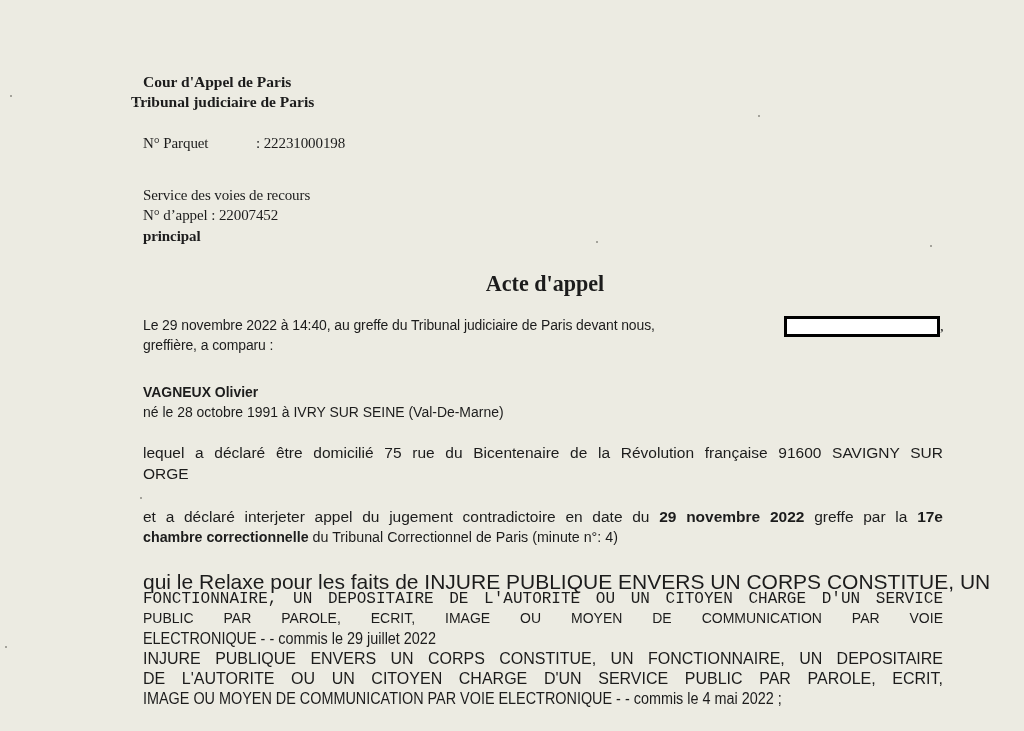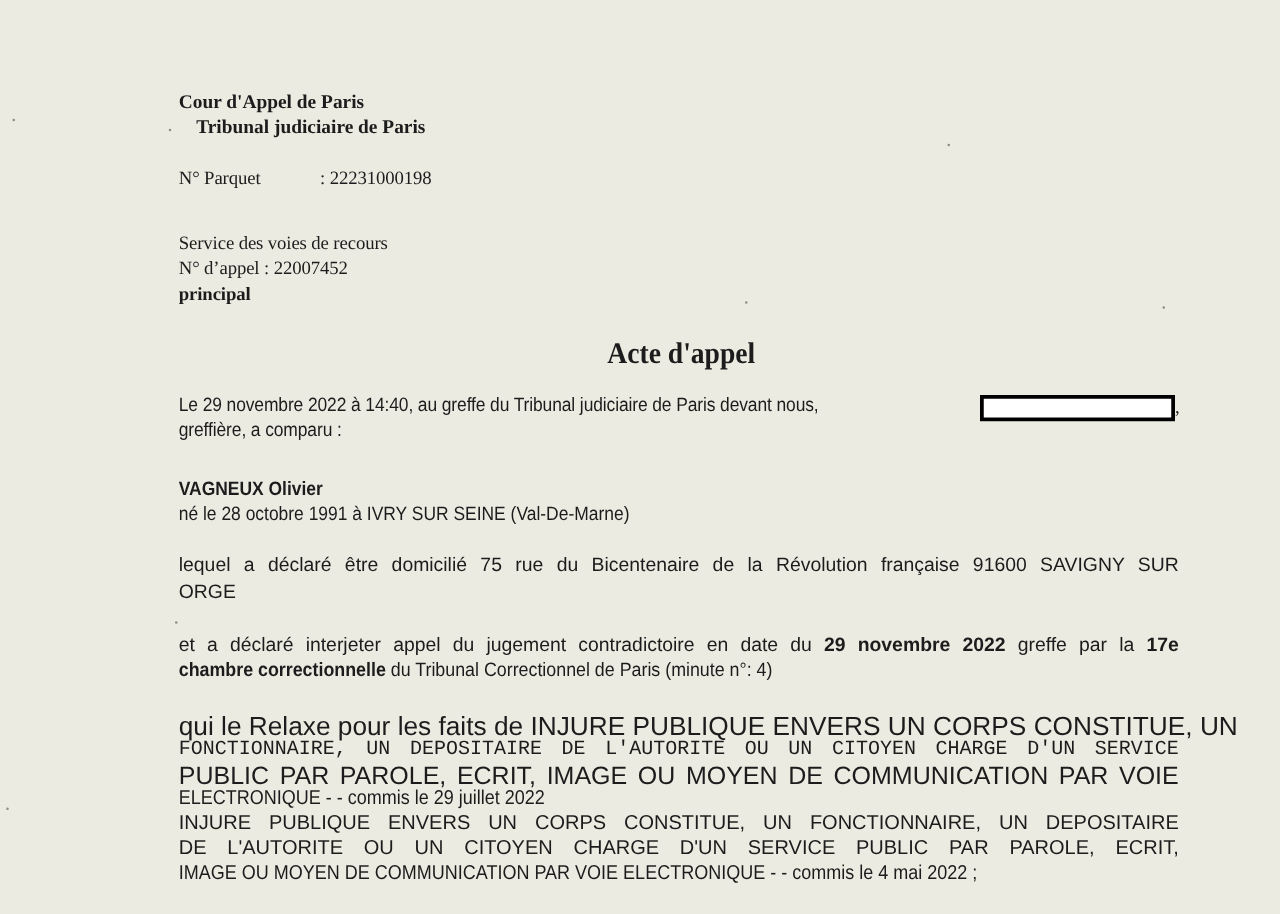--- a/index.html
+++ b/index.html
@@ -32,21 +32,21 @@
       background: #ffffff; border: 3px solid #000; box-sizing: content-box;
     }
     .speck { position: absolute; width: 2px; height: 2px; background: #8d8b83; border-radius: 1px; }
   </style>
 </head>
 <body>
 
 <div class="page">
 
   <div class="abs b hdr" style="left:143px; top:73px;">Cour d'Appel de Paris</div>
-  <div class="abs b hdr" style="left:157px; top:93px;">Tribunal judiciaire de Paris</div>
+  <div class="abs b hdr" style="left:131px; top:93px;">Tribunal judiciaire de Paris</div>
 
   <div class="abs txt" style="left:143px; top:135px;">N° Parquet</div>
   <div class="abs txt" style="left:256px; top:135px;">: 22231000198</div>
 
   <div class="abs txt" style="left:143px; top:187px;">Service des voies de recours</div>
   <div class="abs txt" style="left:143px; top:207px;">N° d’appel : 22007452</div>
   <div class="abs txt b" style="left:143px; top:228px;">principal</div>
 
   <div class="abs title" style="top:270px;">Acte d'appel</div>
 
@@ -67,21 +67,21 @@
     <span>greffe par la</span>
     <span class="b">17e</span>
   </div>
   <div class="abs narrow" style="left:143px; top:528px; font-size:15.5px; transform:scaleX(0.92); transform-origin:0 0;">
     <span class="b">chambre correctionnelle</span>
     <span>du Tribunal Correctionnel de Paris (minute n°: 4)</span>
   </div>
 
   <div class="just narrow" style="top:570px; font-size:21px;">qui le Relaxe pour les faits de INJURE PUBLIQUE ENVERS UN CORPS CONSTITUE, UN</div>
   <div class="just narrow" style="top:590px; font-size:16px;font-family:Liberation Mono, monospace;">FONCTIONNAIRE, UN DEPOSITAIRE DE L'AUTORITE OU UN CITOYEN CHARGE D'UN SERVICE</div>
-  <div class="just narrow" style="top:610px; font-size:20px;">PUBLIC PAR PAROLE, ECRIT, IMAGE OU MOYEN DE COMMUNICATION PAR VOIE</div>
+  <div class="just narrow" style="top:610px; font-size:14px;">PUBLIC PAR PAROLE, ECRIT, IMAGE OU MOYEN DE COMMUNICATION PAR VOIE</div>
   <div class="abs narrow" style="left:143px; top:630px; font-size:16px; transform:scaleX(0.9); transform-origin:0 0;">ELECTRONIQUE - - commis le 29 juillet 2022</div>
   <div class="just narrow" style="top:670px; font-size:16px;">DE L'AUTORITE OU UN CITOYEN CHARGE D'UN SERVICE PUBLIC PAR PAROLE, ECRIT,</div>
   <div class="just narrow" style="top:650px; font-size:16px;">INJURE PUBLIQUE ENVERS UN CORPS CONSTITUE, UN FONCTIONNAIRE, UN DEPOSITAIRE</div>
   <div class="abs narrow" style="left:143px; top:690px; font-size:16px; transform:scaleX(0.9); transform-origin:0 0;">IMAGE OU MOYEN DE COMMUNICATION PAR VOIE ELECTRONIQUE - - commis le 4 mai 2022 ;</div>
 
   <div class="speck" style="left:135px; top:103px;"></div>
   <div class="speck" style="left:758px; top:115px;"></div>
   <div class="speck" style="left:10px; top:95px;"></div>
   <div class="speck" style="left:930px; top:245px;"></div>
   <div class="speck" style="left:140px; top:497px;"></div>

